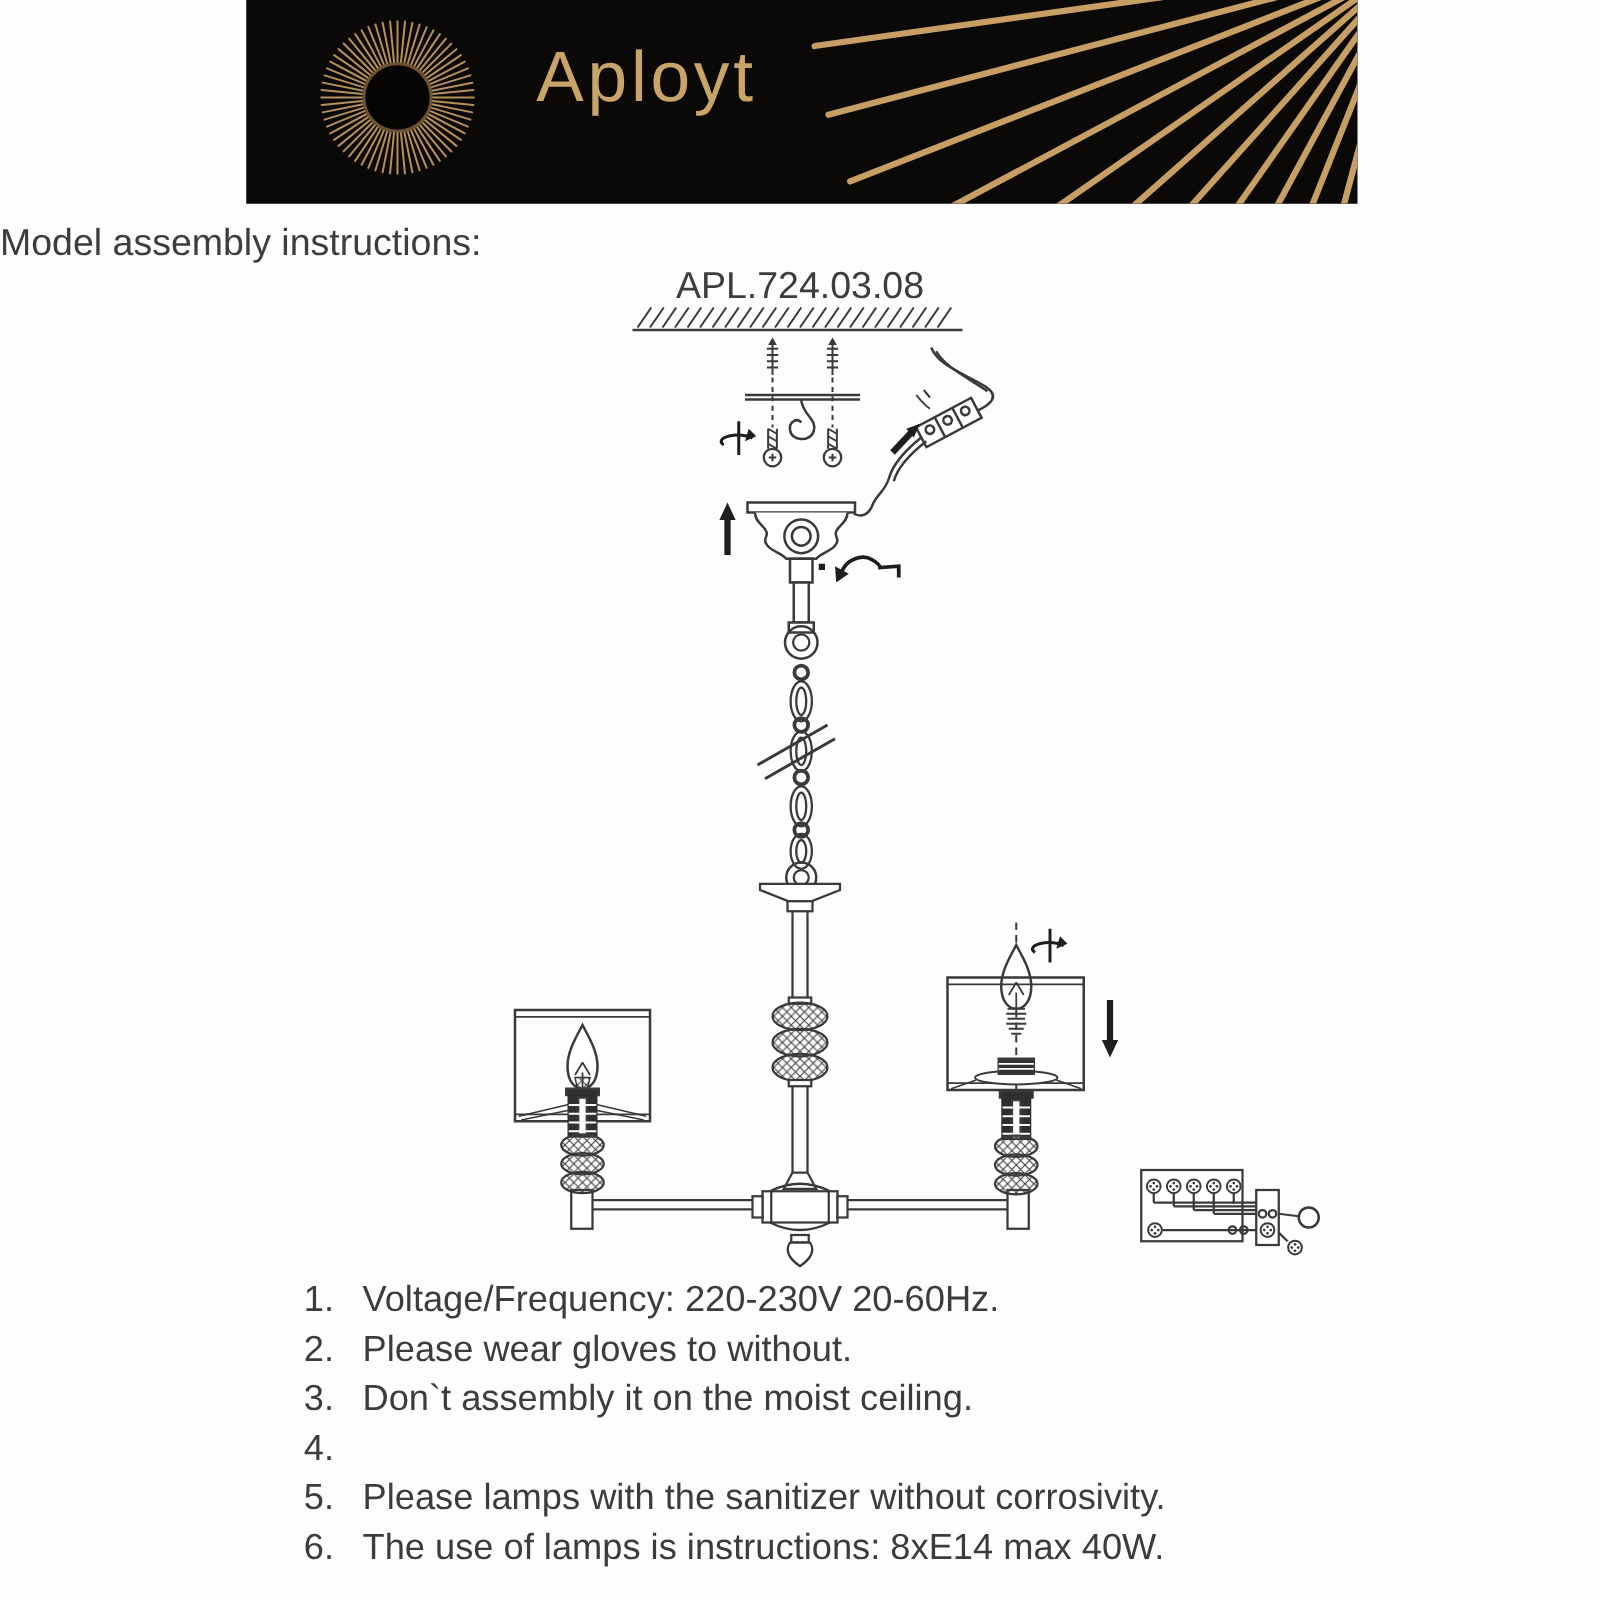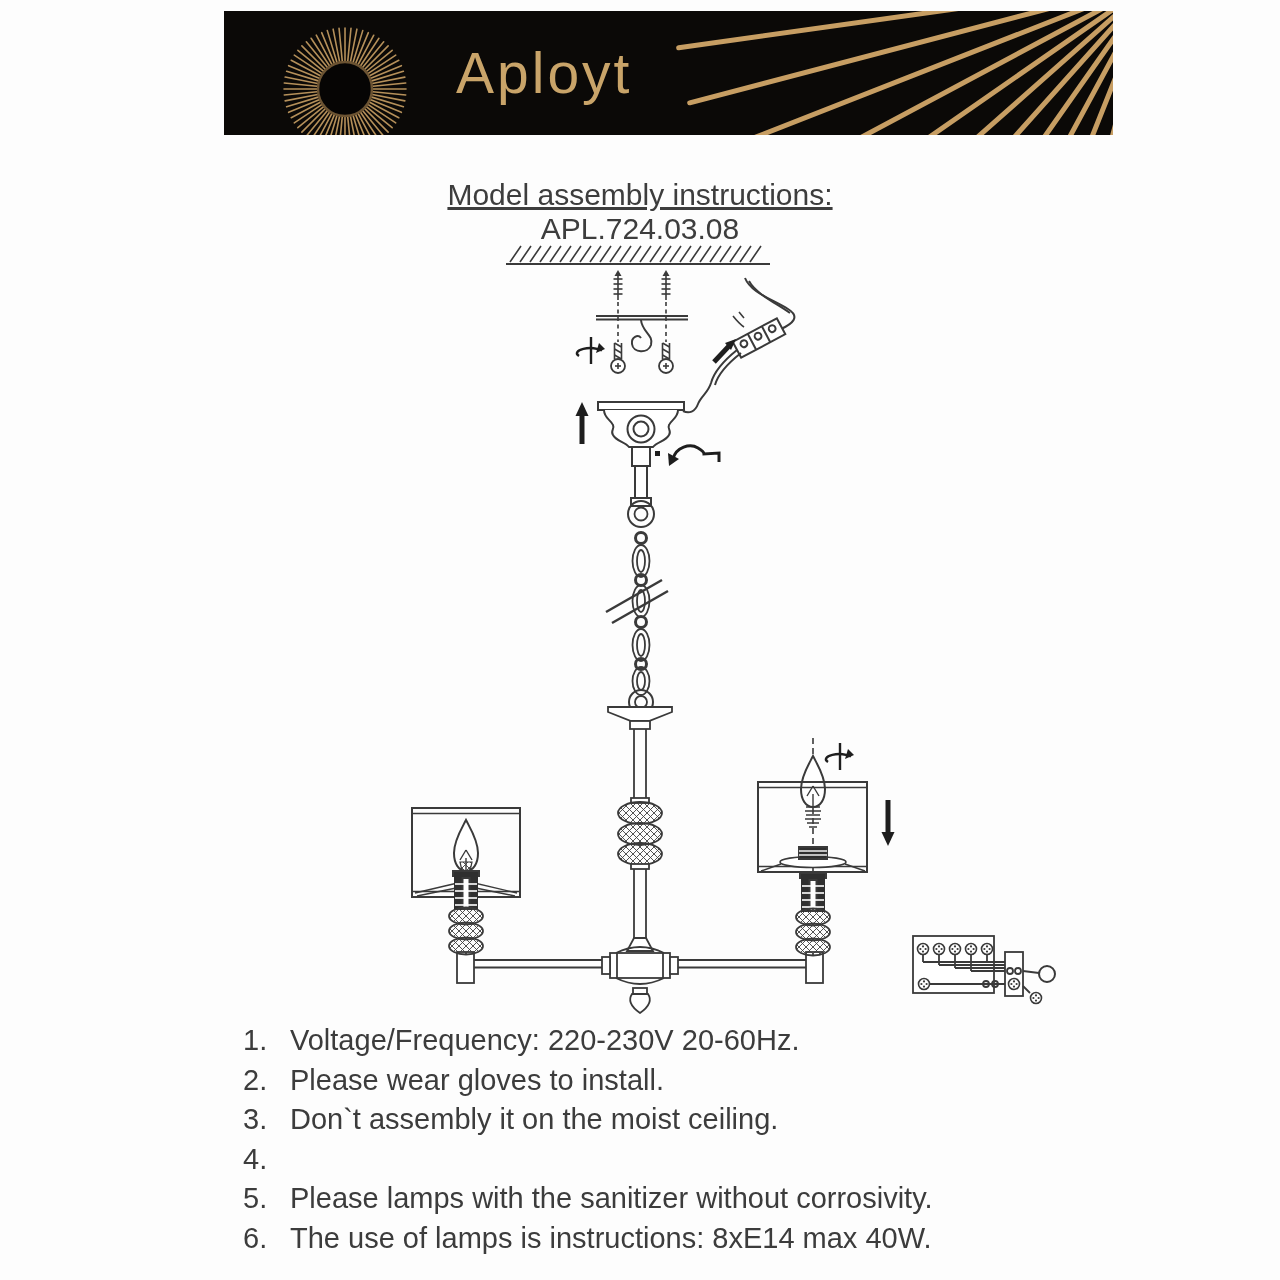--- a/index.html
+++ b/index.html
@@ -1,25 +1,25 @@
 <!DOCTYPE html>
 <html><head>
 <meta charset="utf-8">
 <style>
   html,body{margin:0;padding:0;background:#ffffff;}
   #page{position:relative;width:1280px;height:1280px;background:#fdfdfd;overflow:hidden;
         font-family:"Liberation Sans",sans-serif;color:#3e3e3e;}
   
-  .header{position:absolute;left:197px;top:11px;width:889px;height:124px;background:#0b0907;overflow:hidden;margin-left:27px;}
+  .header{position:absolute;left:197px;top:0;width:889px;height:163px;background:#0b0907;overflow:hidden;}
   .header svg{position:absolute;left:0;top:0;}
   .brand{position:absolute;left:232px;top:34px;font-size:57px;font-weight:300;letter-spacing:3px;
          color:#c9a469;line-height:1;}
   
-  .title-line{position:absolute;left:0;top:178px;width:1280px;text-align:center;
-              font-size:30px;font-weight:500;color:#3d3d3d;text-decoration:underline;}
+  .title-line{position:absolute;left:0;top:178px;width:1280px;
+              font-size:30px;font-weight:500;color:#3d3d3d;}
   .model-line{position:absolute;left:0;top:212px;width:1280px;text-align:center;
               font-size:30px;font-weight:500;color:#3d3d3d;}
   
   .diagram{position:absolute;left:0;top:0;width:1280px;height:1280px;}
   
   .inst{position:absolute;left:243px;top:1021px;font-size:29px;color:#3c3c3c;}
   .inst-row{display:flex;line-height:39.5px;}
   .inst-num{display:inline-block;width:47px;flex:0 0 47px;}
 </style>
 </head>
@@ -355,21 +355,21 @@
     </g>
   </svg>
 
   <div class="inst">
     <div class="inst-row">
       <span class="inst-num">1.</span>
       <span>Voltage/Frequency: 220-230V 20-60Hz.</span>
     </div>
     <div class="inst-row">
       <span class="inst-num">2.</span>
-      <span>Please wear gloves to install.</span>
+      <span>Please wear gloves to without.</span>
     </div>
     <div class="inst-row">
       <span class="inst-num">3.</span>
       <span>Don`t assembly it on the moist ceiling.</span>
     </div>
     <div class="inst-row">
       <span class="inst-num">4.</span>
     </div>
     <div class="inst-row">
       <span class="inst-num">5.</span>

